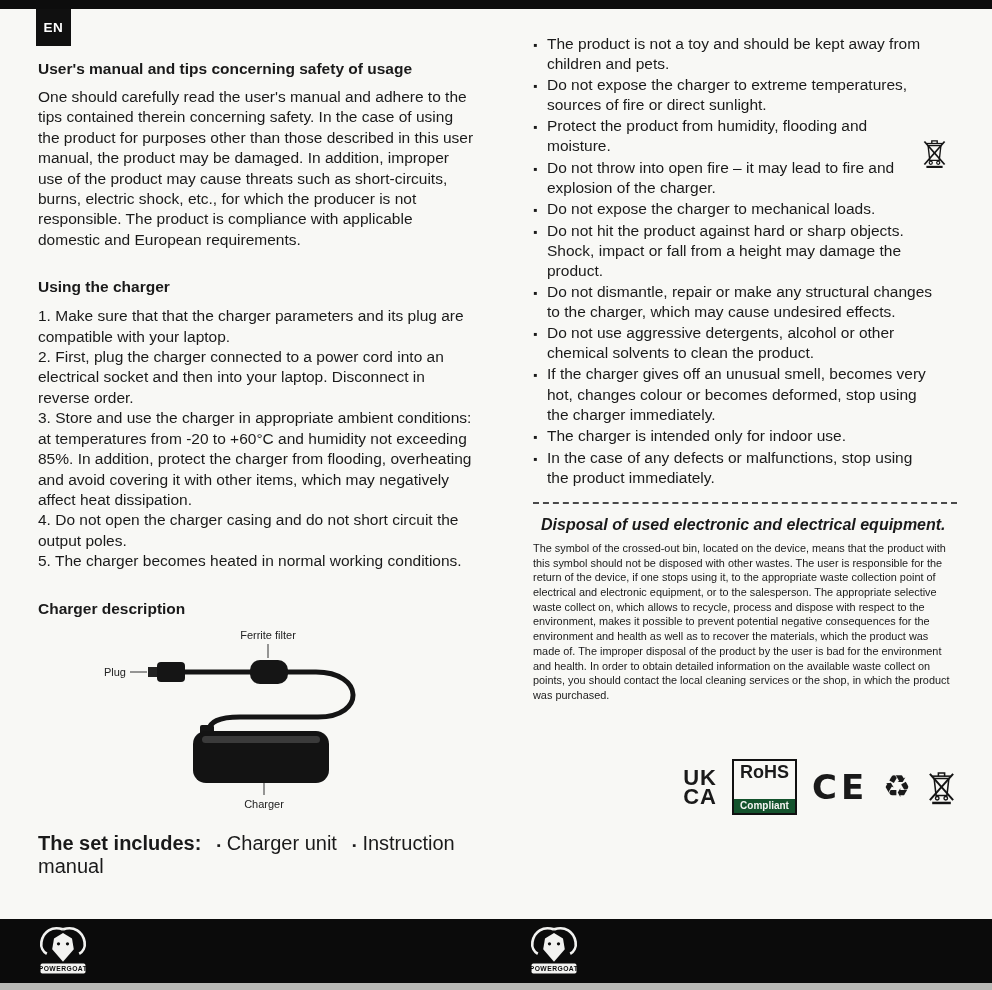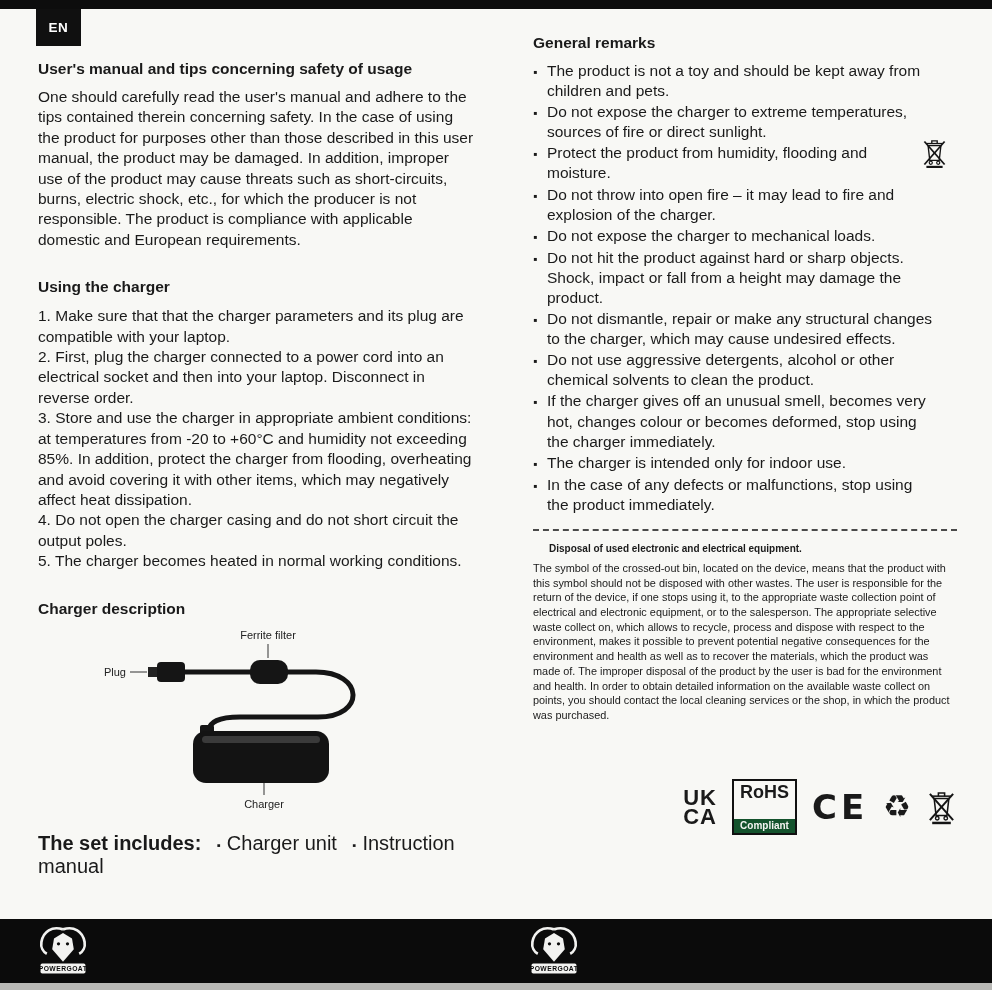--- a/index.html
+++ b/index.html
@@ -1,32 +1,32 @@
 <!DOCTYPE html>
 <html lang="en"><head>
 <meta charset="utf-8">
 <style>
   html,body{margin:0;padding:0;background:#e9e9e7;}
   .page{position:relative;width:992px;height:990px;background:#f8f8f5;overflow:hidden;
         font-family:"Liberation Sans",sans-serif;color:#1a1a1a;}
   .top-strip{position:absolute;top:0;left:0;width:100%;height:9px;background:#0d0d0d;}
-  .en-badge{position:absolute;left:36px;top:9px;width:45px;height:37px;background:#101010;color:#fff;
+  .en-badge{position:absolute;left:36px;top:9px;width:35px;height:37px;background:#101010;color:#fff;
             display:flex;align-items:center;justify-content:center;font-weight:700;font-size:13.5px;letter-spacing:.5px;}
   .col-left{position:absolute;left:38px;top:60px;width:437px;}
   .col-right{position:absolute;left:533px;top:34px;width:424px;}
   h2{font-size:15.5px;font-weight:700;margin:0 0 9px;}
   .mt{margin-top:28px;}
   .body,.num-list p{font-size:15.5px;line-height:20.4px;margin:0;}
   .num-list{margin-top:10px;}
   .bullets{list-style:none;margin:0;padding:0;font-size:15.5px;line-height:20.1px;max-width:402px;}
   .bullets li{display:flex;gap:6px;margin-bottom:1px;}
   .bullets .b{flex:0 0 auto;width:8px;}
   .bullets .b::before{content:"▪";font-size:12px;line-height:20px;}
   .dashed{border-top:2px dashed #4a4a4a;height:0;margin:14px 0 12px;}
-  .disposal-h{font-size:10px;font-weight:700;margin:0 16px 7px;}
+  .disposal-h{font-size:16px;font-weight:700;margin:0 8px 7px;font-style:italic;}
   .small{font-size:10.9px;line-height:14.7px;margin:0;}
   .certs{display:flex;justify-content:flex-end;align-items:center;gap:15px;margin-top:56px;}
   .ukca{font-weight:700;font-size:22px;line-height:19px;letter-spacing:1px;}
   .rohs{border:2.5px solid #111;text-align:center;min-width:60px;}
   .rohs-top{font-weight:700;font-size:18px;padding:1px 6px 16px;}
   .rohs-bottom{background:#14532d;color:#f4f4f2;font-size:10px;font-weight:700;padding:1px 4px 2px;}
   .ce{font-weight:700;font-size:34px;letter-spacing:4px;font-family:"DejaVu Sans",sans-serif;}
   .recycle{font-size:31px;line-height:1;font-family:"DejaVu Sans",sans-serif;}
   .bin-top{position:absolute;left:921px;top:137px;}
   .diagram{margin-top:6px;padding-left:40px;}
@@ -85,21 +85,20 @@
     </div>
 
     <p class="set-includes">
       <strong>The set includes:</strong>
       <span class="inc-item">Charger unit</span>
       <span class="inc-item">Instruction manual</span>
     </p>
   </div>
 
   <div class="col-right">
-    <h2>General remarks</h2>
     <ul class="bullets">
       <li>
           <span class="b"></span>
           <span>The product is not a toy and should be kept away from children and pets.</span>
         </li>
       <li>
           <span class="b"></span>
           <span>Do not expose the charger to extreme temperatures, sources of fire or direct sunlight.</span>
         </li>
       <li>

